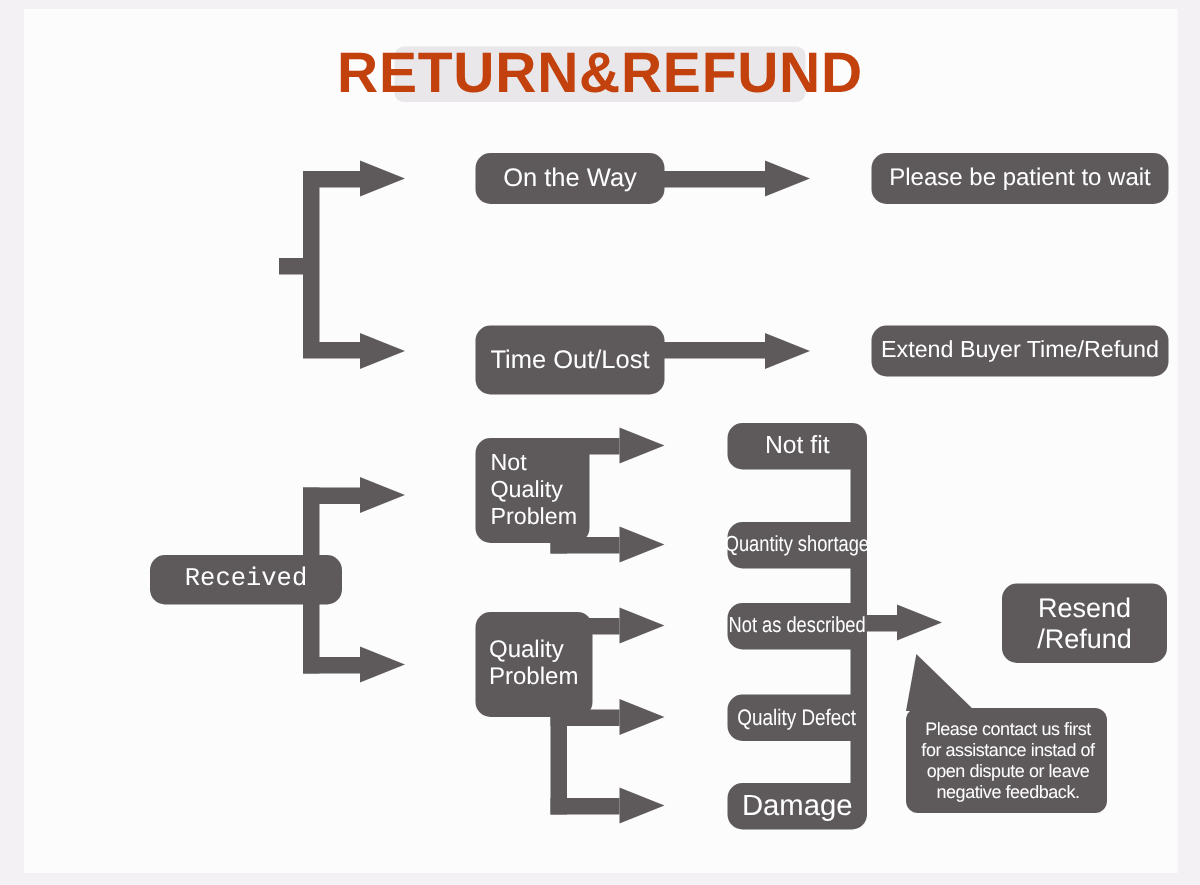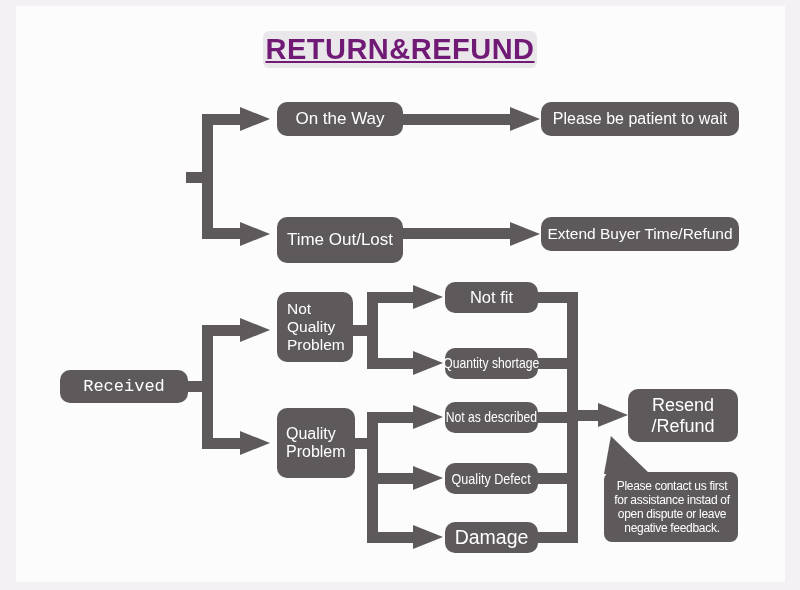--- a/index.html
+++ b/index.html
@@ -16,39 +16,40 @@
     position:absolute;
     background:var(--ink);
     color:#fff;
     border-radius:10px;
     display:flex;
     align-items:center;
     justify-content:center;
     text-align:center;
     box-sizing:border-box;
     line-height:1.15;
+    margin-left:40px;
   }
   .node.leftalign{justify-content:flex-start;text-align:left;}
   .multiline{white-space:pre-line;}
   .condensed{display:inline-block;transform:scaleX(.84);white-space:nowrap;}
 
   .h,.v{position:absolute;background:var(--ink);}
   .h{height:11px;}
   .v{width:11px;}
   .ah{
     position:absolute;width:0;height:0;
     border-top:12px solid transparent;
     border-bottom:12px solid transparent;
     border-left:30px solid var(--ink);
   }
   #title{
     position:absolute;left:263px;top:31px;width:274px;height:37px;
     background:var(--titlebg);border-radius:6px;
     display:flex;align-items:center;justify-content:center;
-    font-size:29px;font-weight:bold;color:#701a75;letter-spacing:0.5px;text-decoration:underline;
+    font-size:38px;font-weight:bold;color:#c2410c;letter-spacing:0.5px;
   }
   #note-pointer{
     position:absolute;left:604px;top:436px;width:46px;height:38px;
     background:var(--ink);
     clip-path:polygon(15% 0%, 100% 100%, 0% 100%);
   }
   #note{
     position:absolute;left:604px;top:472px;width:134px;height:70px;
     background:var(--ink);color:#fff;border-radius:8px;
     box-sizing:border-box;padding:7px 6px 6px 8px;

